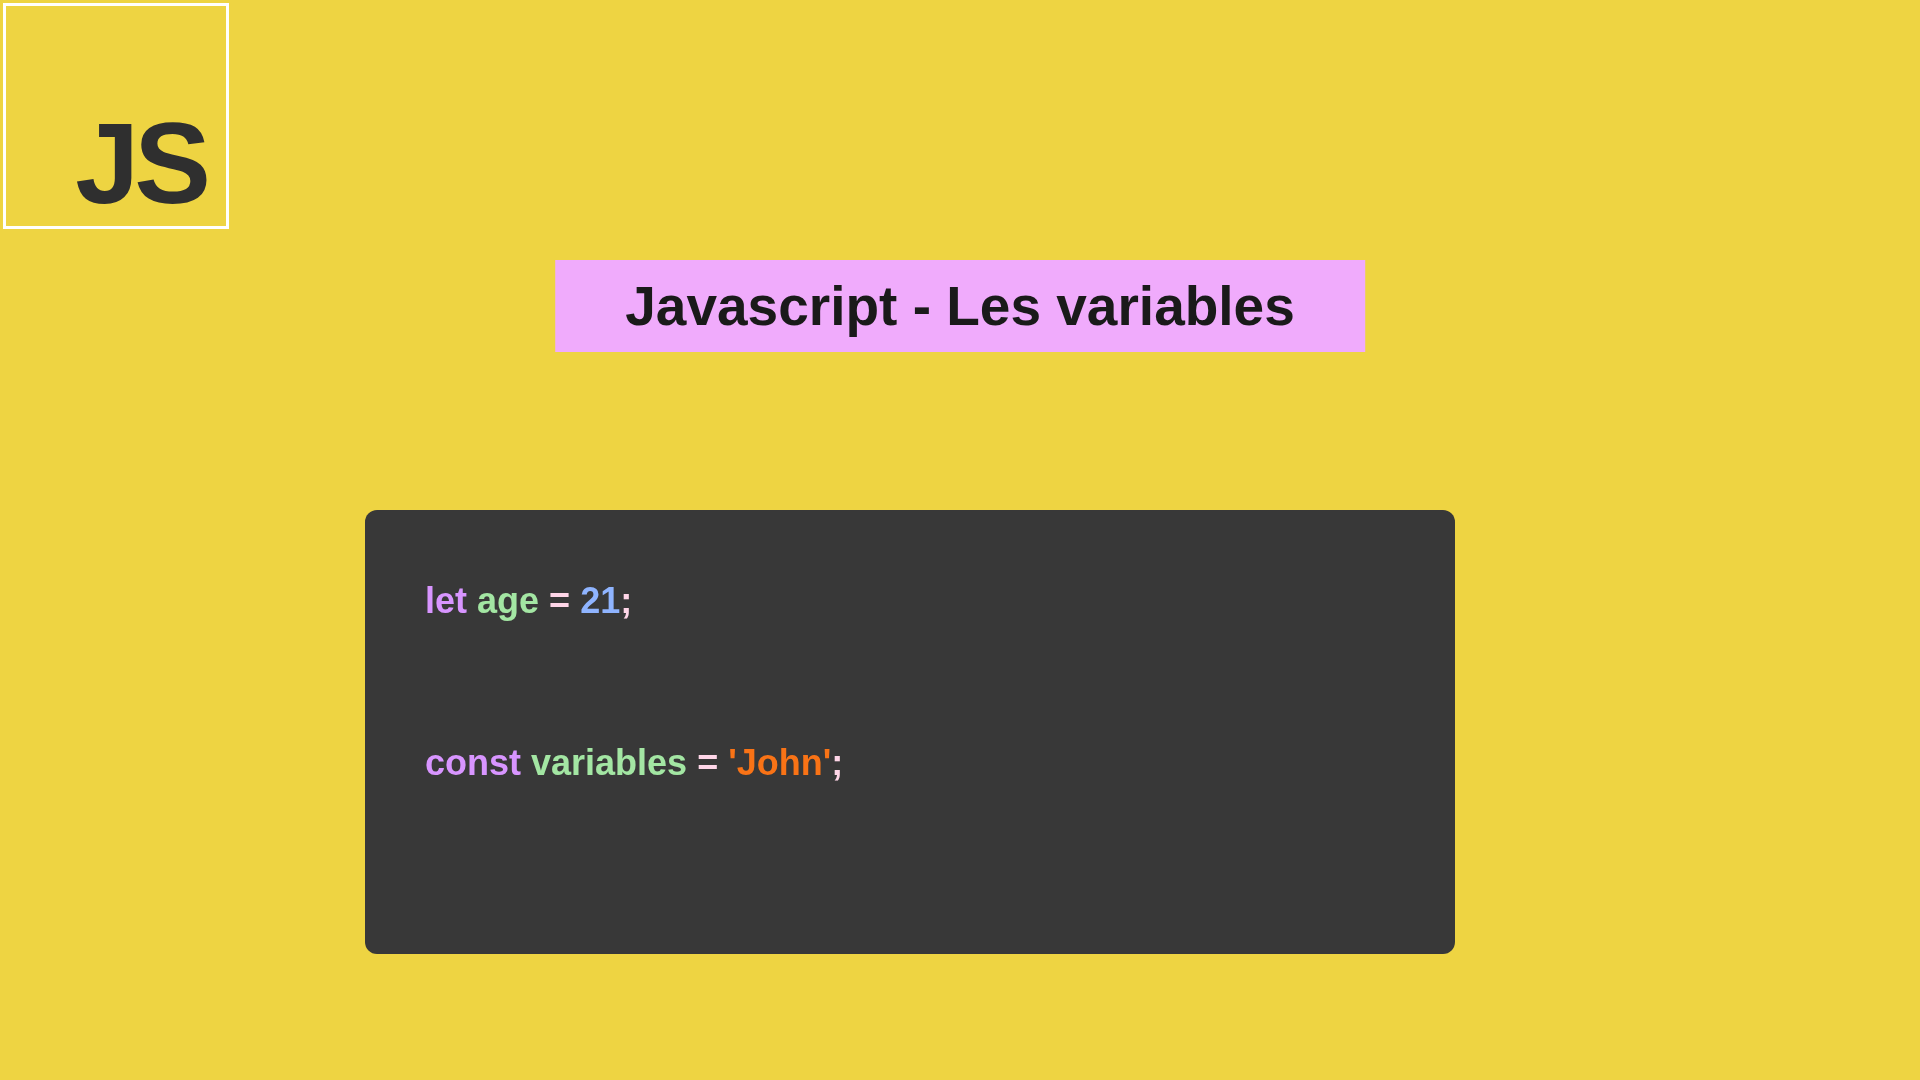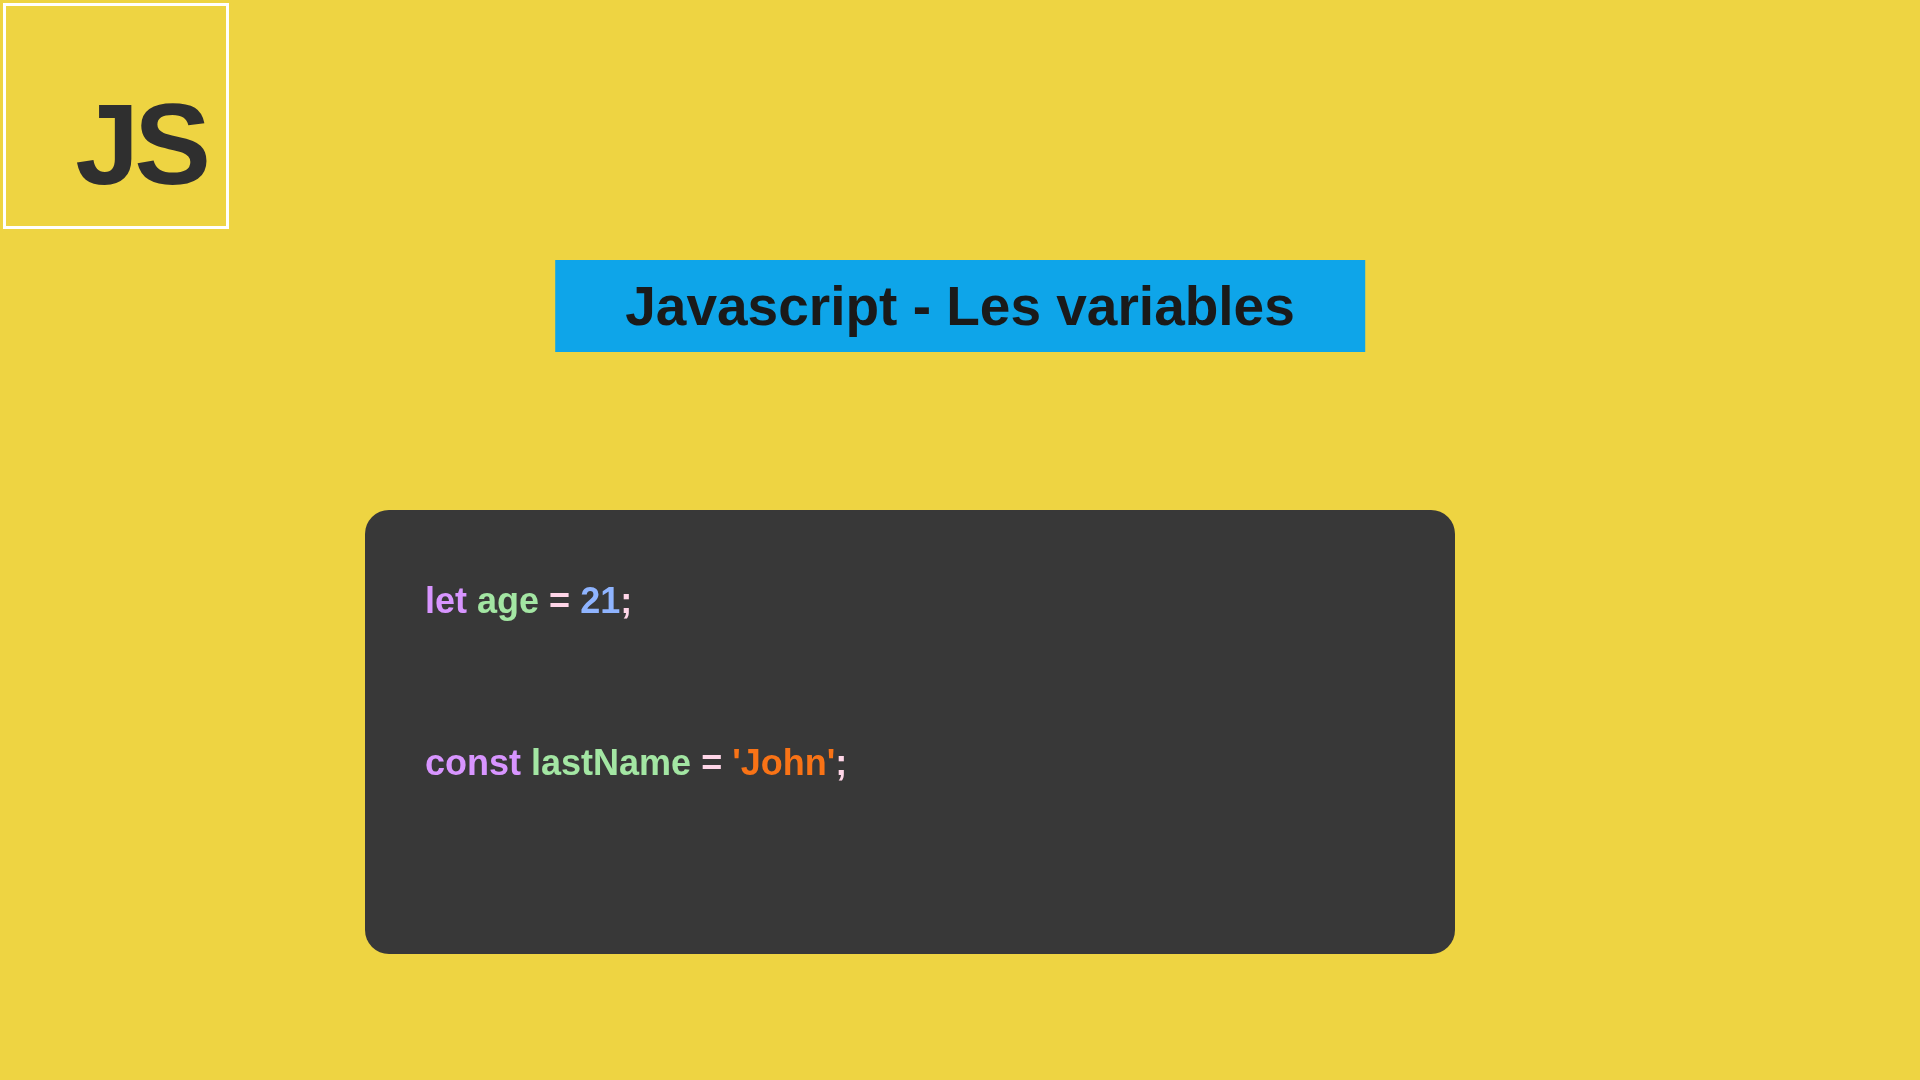--- a/index.html
+++ b/index.html
@@ -19,51 +19,51 @@
       position: absolute;
       top: 3px;
       left: 3px;
       width: 226px;
       height: 226px;
       background-color: #eed442;
       border: 3px solid #ffffff;
       display: flex;
       align-items: flex-end;
       justify-content: flex-end;
-      padding: 24px 20px;
+      padding: 5px 20px;
     }
     .logo-text {
       font-size: 115px;
       font-weight: 700;
       color: #2f2f2f;
       letter-spacing: -5px;
       line-height: 1;
     }
     .title-container {
       position: absolute;
       top: 260px;
       left: 50%;
       transform: translateX(-50%);
-      background-color: #0ea5e9;
+      background-color: #f0abfc;
       padding: 14px 70px;
     }
     .title {
       font-size: 55px;
       font-weight: 700;
       color: #1a1a1a;
       white-space: nowrap;
     }
     .code-block {
       position: absolute;
       top: 510px;
       left: 365px;
       width: 1090px;
       height: 444px;
       background-color: #383838;
-      border-radius: 24px;
+      border-radius: 12px;
       padding: 70px 60px;
     }
     .code-line {
       font-size: 36px;
       font-weight: 700;
       font-family: -apple-system, BlinkMacSystemFont, "Helvetica Neue", Arial, sans-serif;
       margin-bottom: 120px;
       white-space: nowrap;
     }
     .code-line:last-child {
@@ -85,15 +85,15 @@
 
 <div class="title-container">
   <h1 class="title">Javascript - Les variables</h1>
 </div>
 
 <div class="code-block">
   <div class="code-line">
     <span class="token-keyword">let</span><span> </span><span class="token-identifier">age</span><span> </span><span class="token-operator">=</span><span> </span><span class="token-number">21</span><span class="token-punct">;</span>
   </div>
   <div class="code-line">
-    <span class="token-keyword">const</span><span> </span><span class="token-identifier">lastName</span><span> </span><span class="token-operator">=</span><span> </span><span class="token-string">'John'</span><span class="token-punct">;</span>
+    <span class="token-keyword">const</span><span> </span><span class="token-identifier">variables</span><span> </span><span class="token-operator">=</span><span> </span><span class="token-string">'John'</span><span class="token-punct">;</span>
   </div>
 </div>
 
 </body></html>

